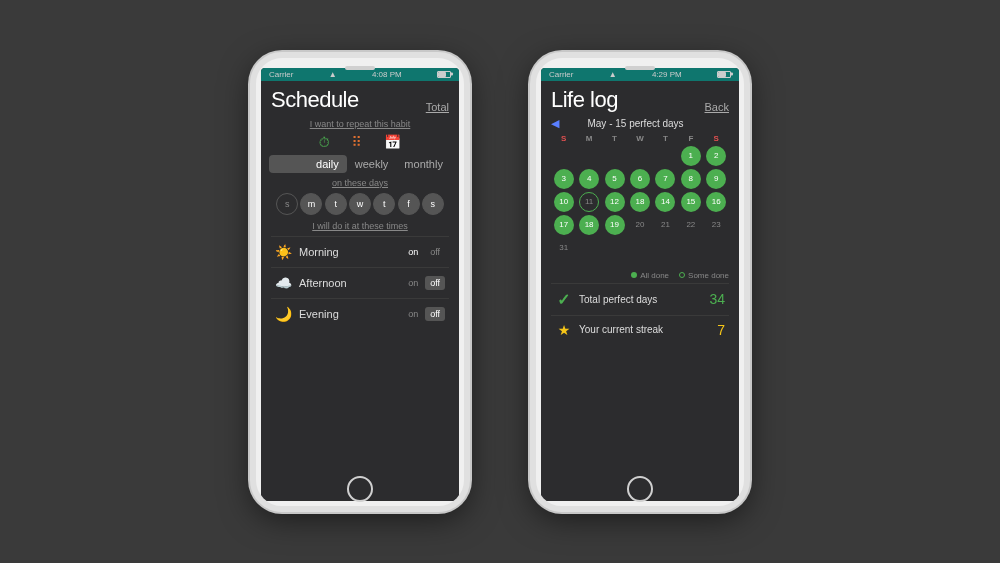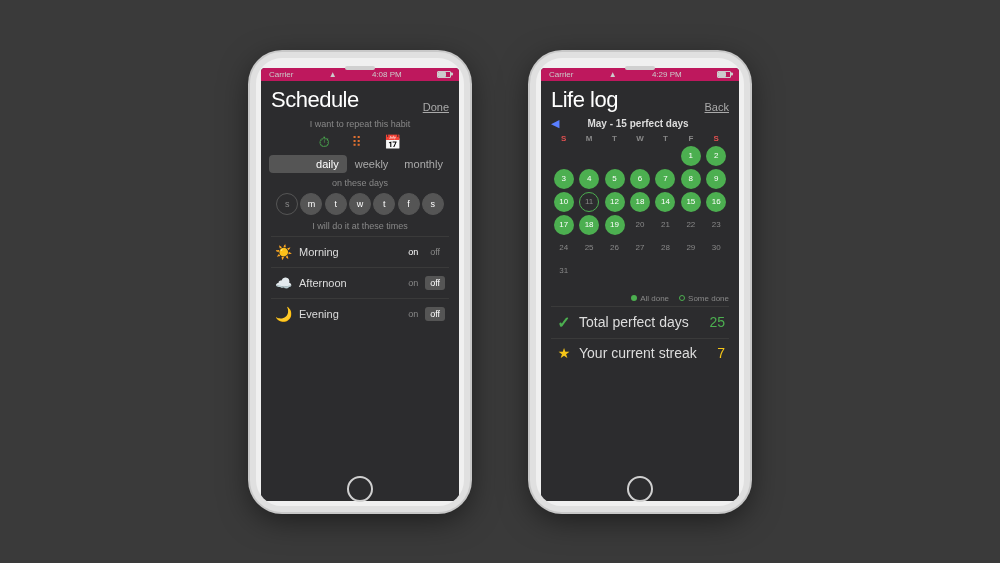--- a/index.html
+++ b/index.html
@@ -38,21 +38,21 @@
       border-radius: 4px;
       overflow: hidden;
     }
 
     
     .status-bar {
       display: flex;
       justify-content: space-between;
       align-items: center;
       padding: 2px 8px;
-      background: #be185d;
+      background: #0f766e;
     }
     .status-bar span {
       color: #ccc;
       font-size: 8px;
     }
     .status-icons {
       display: flex;
       gap: 3px;
       align-items: center;
     }
@@ -104,20 +104,21 @@
       color: #aaa;
       font-size: 11px;
       text-decoration: underline;
     }
 
     .section-label {
       color: #888;
       font-size: 9px;
       text-align: center;
       margin: 4px 0 5px;
+      text-decoration: underline;
     }
 
     
     .freq-icons {
       display: flex;
       justify-content: center;
       gap: 22px;
       margin-bottom: 4px;
     }
     .freq-icon {
@@ -224,21 +225,21 @@
       margin-bottom: 4px;
     }
     .nav-arrow {
       color: #5a7fff;
       font-size: 11px;
       cursor: pointer;
     }
     .month-label {
       color: #ddd;
       font-size: 10px;
-      font-weight: 700;
+      font-weight: 400;
       padding-left: 22px;
     }
 
     .cal-grid {
       width: 100%;
     }
     .cal-header-row {
       display: grid;
       grid-template-columns: repeat(7, 1fr);
       text-align: center;
@@ -316,21 +317,21 @@
       border-top: 1px solid #3a3a3a;
     }
     .stat-icon {
       font-size: 14px;
       margin-right: 6px;
       width: 18px;
       text-align: center;
     }
     .stat-label {
       color: #ddd;
-      font-size: 14px;
+      font-size: 10px;
       flex: 1;
     }
     .stat-value {
       color: #4caf50;
       font-size: 14px;
       font-weight: 400;
     }
     .stat-value.yellow { color: #f5c518; }
     .phone-home {
       position: absolute;
@@ -369,21 +370,21 @@
         <div class="battery">
           <div class="battery-fill"></div>
         </div>
       </div>
     </div>
 
     <div class="screen-content">
 
       <div class="screen-header">
         <span class="screen-title">Schedule</span>
-        <span class="screen-action">Done</span>
+        <span class="screen-action">Total</span>
       </div>
 
       <div class="section-label">I want to repeat this habit</div>
 
       <div class="freq-icons">
         <span class="freq-icon" style="color:#4caf50;">⏱</span>
         <span class="freq-icon" style="color:#e07030;">⠿</span>
         <span class="freq-icon" style="color:#5a9fff;">📅</span>
       </div>
 
@@ -551,29 +552,20 @@
             </div>
           <div class="cal-cell">
               <span class="cal-cell green">19</span>
             </div>
           <div class="cal-cell">20</div>
           <div class="cal-cell">21</div>
           <div class="cal-cell">22</div>
           <div class="cal-cell">23</div>
         </div>
 
-        <div class="cal-row">
-          <div class="cal-cell">24</div>
-          <div class="cal-cell">25</div>
-          <div class="cal-cell">26</div>
-          <div class="cal-cell">27</div>
-          <div class="cal-cell">28</div>
-          <div class="cal-cell">29</div>
-          <div class="cal-cell">30</div>
-        </div>
 
         <div class="cal-row">
           <div class="cal-cell">31</div>
           <div class="cal-cell empty"></div>
           <div class="cal-cell empty"></div>
           <div class="cal-cell empty"></div>
           <div class="cal-cell empty"></div>
           <div class="cal-cell empty"></div>
           <div class="cal-cell empty"></div>
         </div>
@@ -586,21 +578,21 @@
         </div>
         <div class="legend-item">
           <div class="legend-dot outline"></div>
           <span>Some done</span>
         </div>
       </div>
 
       <div class="stat-row">
         <span class="stat-icon" style="color:#4caf50; font-size:16px; font-weight:bold;">✓</span>
         <span class="stat-label">Total perfect days</span>
-        <span class="stat-value">25</span>
+        <span class="stat-value">34</span>
       </div>
       <div class="stat-row">
         <span class="stat-icon" style="color:#f5c518;">★</span>
         <span class="stat-label">Your current streak</span>
         <span class="stat-value yellow">7</span>
       </div>
 
     </div>
   </div>
 </div>

